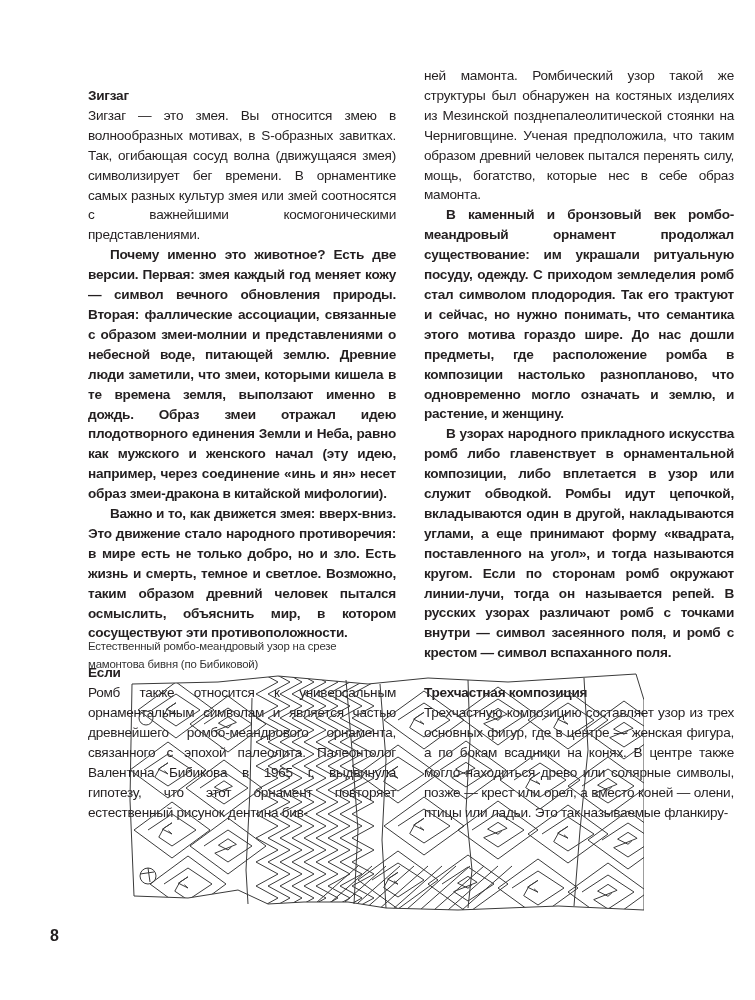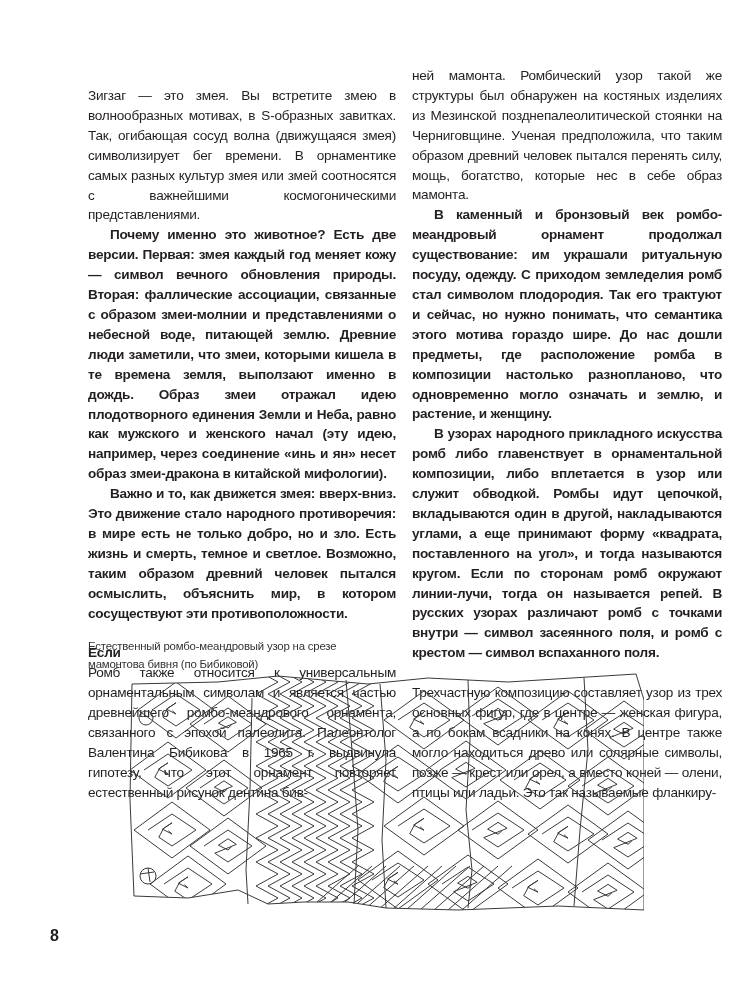--- a/index.html
+++ b/index.html
@@ -1,48 +1,50 @@
 <!DOCTYPE html>
 <html><head>
 <meta charset="utf-8">
 <style>
   html, body { margin: 0; padding: 0; background: #ffffff; }
   body { width: 755px; height: 1000px; position: relative; overflow: hidden;
          font-family: "Liberation Sans", sans-serif; color: #231f20; }
   .col { position: absolute; top: 86px; width: 308px; font-size: 13.6px; line-height: 19.9px;
          font-stretch: condensed; letter-spacing: -0.25px; }
   .col-left { left: 88px; }
-  .col-right { left: 412px; width: 310px; top: 66px; }
+  .col-right { left: 424px; width: 310px; top: 66px; }
   .col p { margin: 0; text-align: justify; hyphens: manual; }
   .col p.indent { text-indent: 22px; font-weight: bold; }
   .col h2 { margin: 0; font-size: 13.6px; font-weight: bold; line-height: 19.9px; }
   .gap { height: 20px; }
   .caption { position: absolute; left: 88px; top: 637px; width: 300px; font-size: 11.4px;
              line-height: 18px; color: #333; letter-spacing: -0.2px; }
   .figure { position: absolute; left: 128px; top: 670px; width: 516px; height: 245px; }
   .figure svg { width: 100%; height: 100%; }
   .page-num { position: absolute; left: 50px; top: 927px; font-size: 16px; font-weight: bold; color: #231f20; }
 </style>
 </head>
 <body>
 
 <div class="col col-left">
-  <p>Зигзаг — это змея. Вы встретите змею в волнообразных мотивах, в S-образных завитках. Так, огибающая сосуд волна (движущаяся змея) символизирует бег времени. В орнаментике самых разных культур змея или змей соотносятся с важнейшими космогоническими представлениями.</p>
+  <h2>Зигзаг</h2>
+  <p>Зигзаг — это змея. Вы относится змею в волнообразных мотивах, в S-образных завитках. Так, огибающая сосуд волна (движущаяся змея) символизирует бег времени. В орнаментике самых разных культур змея или змей соотносятся с важнейшими космогоническими представлениями.</p>
   <p class="indent">Почему именно это животное? Есть две версии. Первая: змея каждый год меняет кожу — символ вечного обновления природы. Вторая: фаллические ассоциации, связанные с образом змеи-молнии и представлениями о небесной воде, питающей землю. Древние люди заметили, что змеи, которыми кишела в те времена земля, выползают именно в дождь. Образ змеи отражал идею плодотворного единения Земли и Неба, равно как мужского и женского начал (эту идею, например, через соединение «инь и ян» несет образ змеи-дракона в китайской мифологии).</p>
   <p class="indent">Важно и то, как движется змея: вверх-вниз. Это движение стало народного противоречия: в мире есть не только добро, но и зло. Есть жизнь и смерть, темное и светлое. Возможно, таким образом древний человек пытался осмыслить, объяснить мир, в котором сосуществуют эти противоположности.</p>
   <div class="gap"></div>
   <h2>Если</h2>
   <p>Ромб также относится к универсальным орнаментальным символам и является частью древнейшего ромбо-меандрового орнамента, связанного с эпохой палеолита. Палеонтолог Валентина Бибикова в 1965 г. выдвинула гипотезу, что этот орнамент повторяет естественный рисунок дентина бив-</p>
 </div>
 
 <div class="col col-right">
   <p>ней мамонта. Ромбический узор такой же структуры был обнаружен на костяных изделиях из Мезинской позднепалеолитической стоянки на Черниговщине. Ученая предположила, что таким образом древний человек пытался перенять силу, мощь, богатство, которые нес в себе образ мамонта.</p>
   <p class="indent">В каменный и бронзовый век ромбо-меандровый орнамент продолжал существование: им украшали ритуальную посуду, одежду. С приходом земледелия ромб стал символом плодородия. Так его трактуют и сейчас, но нужно понимать, что семантика этого мотива гораздо шире. До нас дошли предметы, где расположение ромба в композиции настолько разнопланово, что одновременно могло означать и землю, и растение, и женщину.</p>
   <p class="indent">В узорах народного прикладного искусства ромб либо главенствует в орнаментальной композиции, либо вплетается в узор или служит обводкой. Ромбы идут цепочкой, вкладываются один в другой, накладываются углами, а еще принимают форму «квадрата, поставленного на угол», и тогда называются кругом. Если по сторонам ромб окружают линии-лучи, тогда он называется репей. В русских узорах различают ромб с точками внутри — символ засеянного поля, и ромб с крестом — символ вспаханного поля.</p>
   <div class="gap"></div>
+  <h2>Трехчастная композиция</h2>
   <p>Трехчастную композицию составляет узор из трех основных фигур, где в центре — женская фигура, а по бокам всадники на конях. В центре также могло находиться древо или солярные символы, позже — крест или орел, а вместо коней — олени, птицы или ладьи. Это так называемые фланкиру-</p>
 </div>
 
 <div class="caption">Естественный ромбо-меандровый узор на срезе мамонтова бивня (по Бибиковой)</div>
 
 <div class="figure">
   <svg id="fig" viewBox="0 0 516 245">
     <defs>
       <clipPath id="fragA">
           <path d="M4 14 L90 12 L150 6 L240 14 L300 8 L380 12 L508 4 L516 30 L516 240 L430 236 L330 240 L258 238 L220 232 L176 232 L140 234 L110 220 L60 228 L6 226 L2 130 Z"></path>

